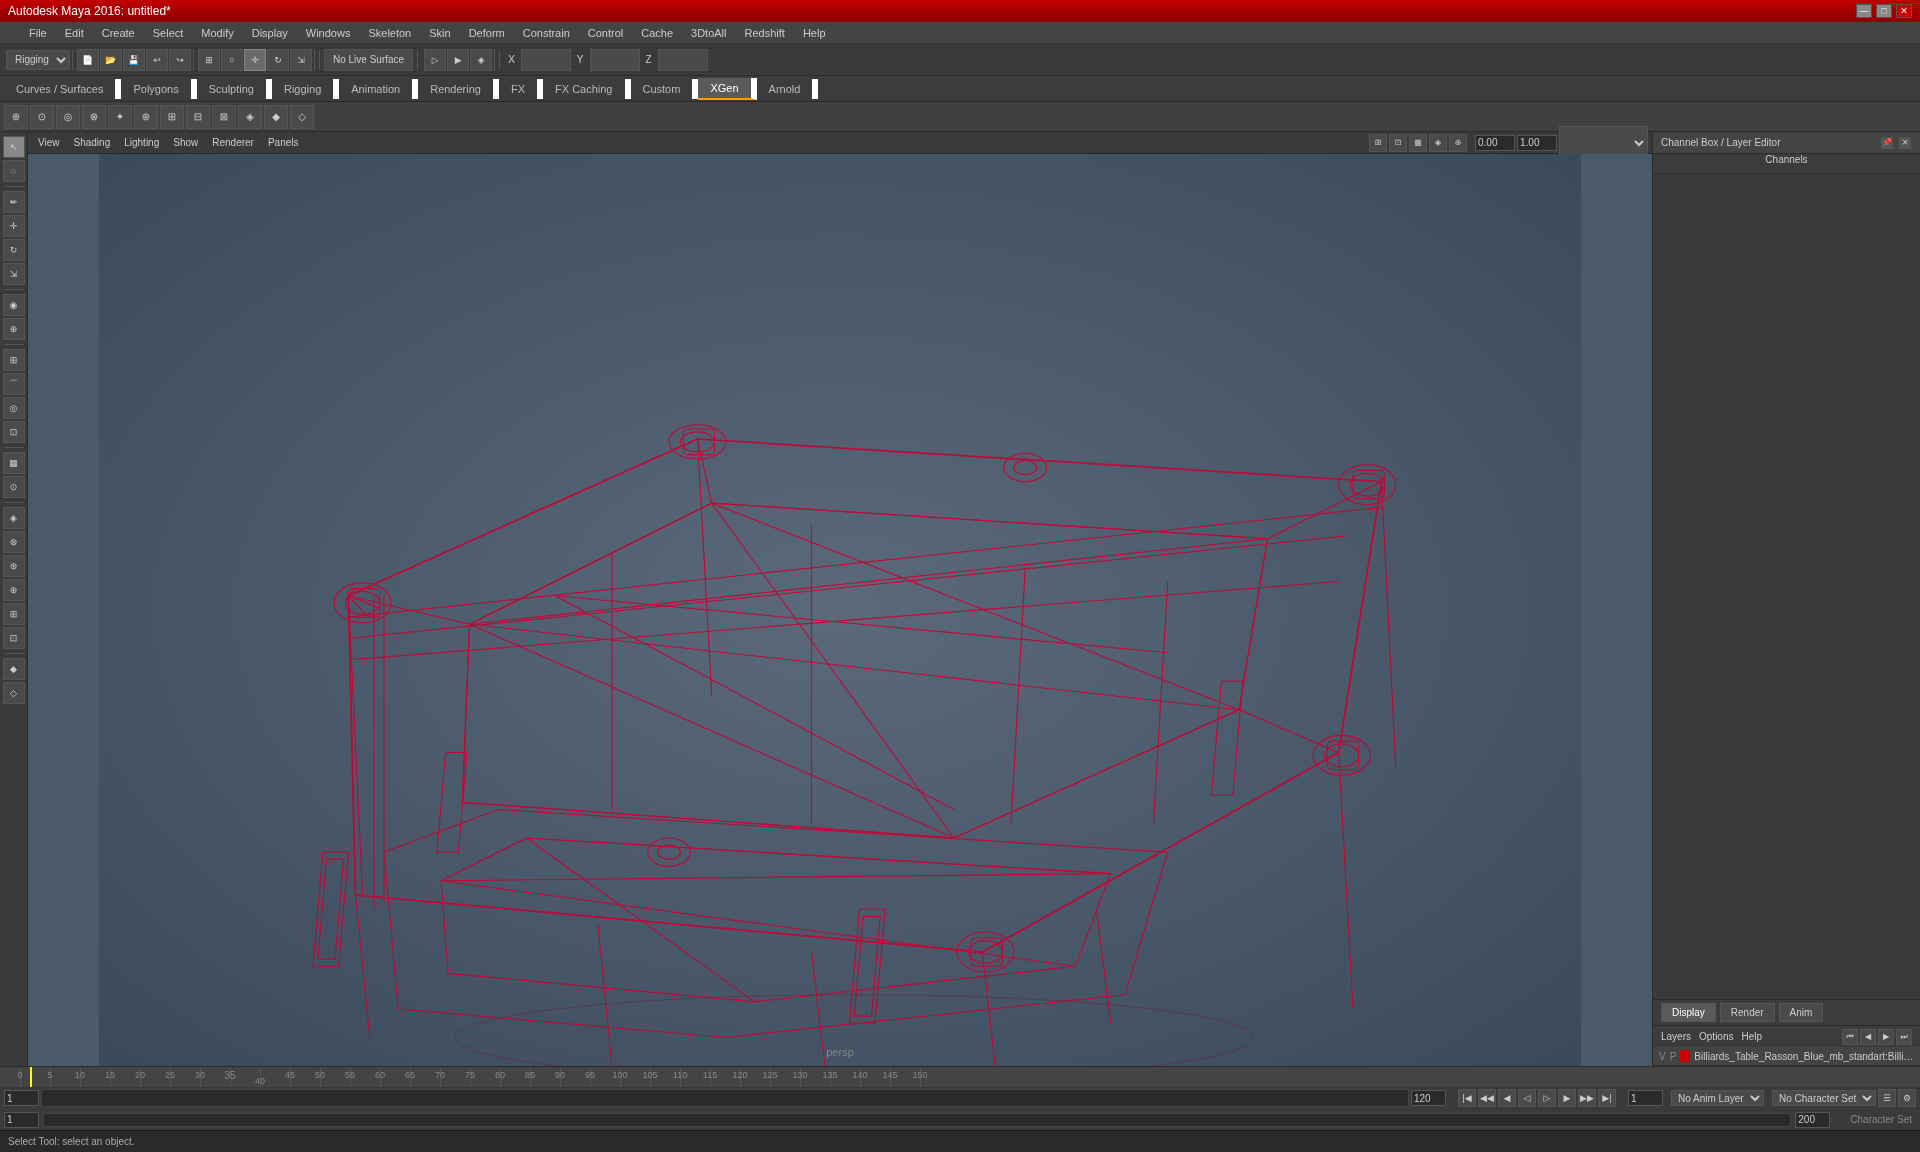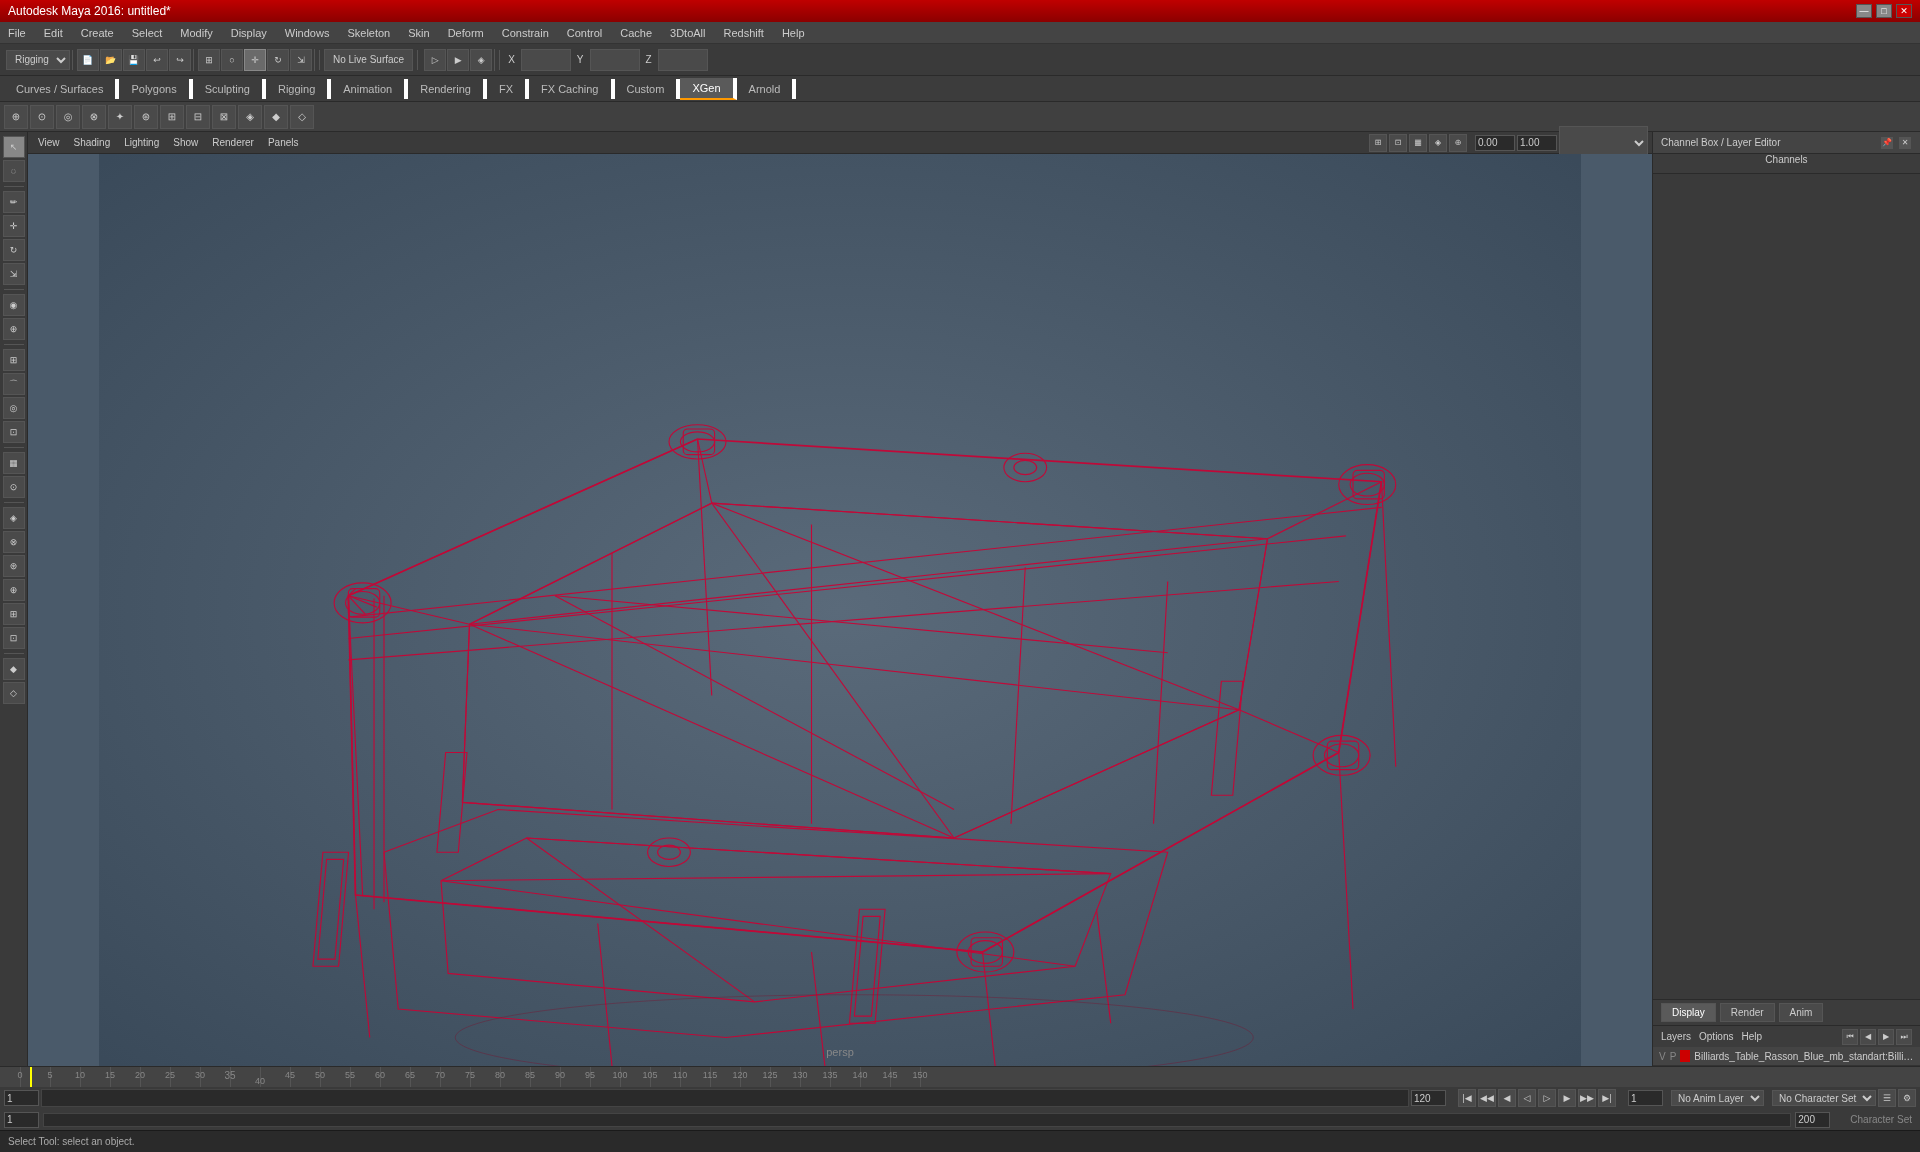--- a/index.html
+++ b/index.html
@@ -44,21 +44,21 @@
     }
     #close-btn { background: #c00; }
 
     
     #menu-bar {
       width: 100%;
       height: 22px;
       background: #444;
       display: flex;
       align-items: center;
-      padding: 0 0;
+      padding: 0 21px;
       gap: 2px;
       border-bottom: 1px solid #333;
     }
     .menu-item {
       padding: 2px 8px;
       cursor: pointer;
       color: #ccc;
       font-size: 11px;
     }
 
@@ -132,21 +132,21 @@
       display: flex;
       align-items: center;
       padding: 0 4px;
       border-bottom: 1px solid #2a2a2a;
     }
     .tab-item {
       padding: 4px 12px;
       cursor: pointer;
       color: #bbb;
       font-size: 11px;
-      border-right: 4px solid #ffffff;
+      border-right: 6px solid #ffffff;
     }
     .tab-item.active {
       background: #5a5a5a;
       color: white;
       border-bottom: 2px solid #f90;
     }
 
     
     #icon-shelf {
       width: 100%;

